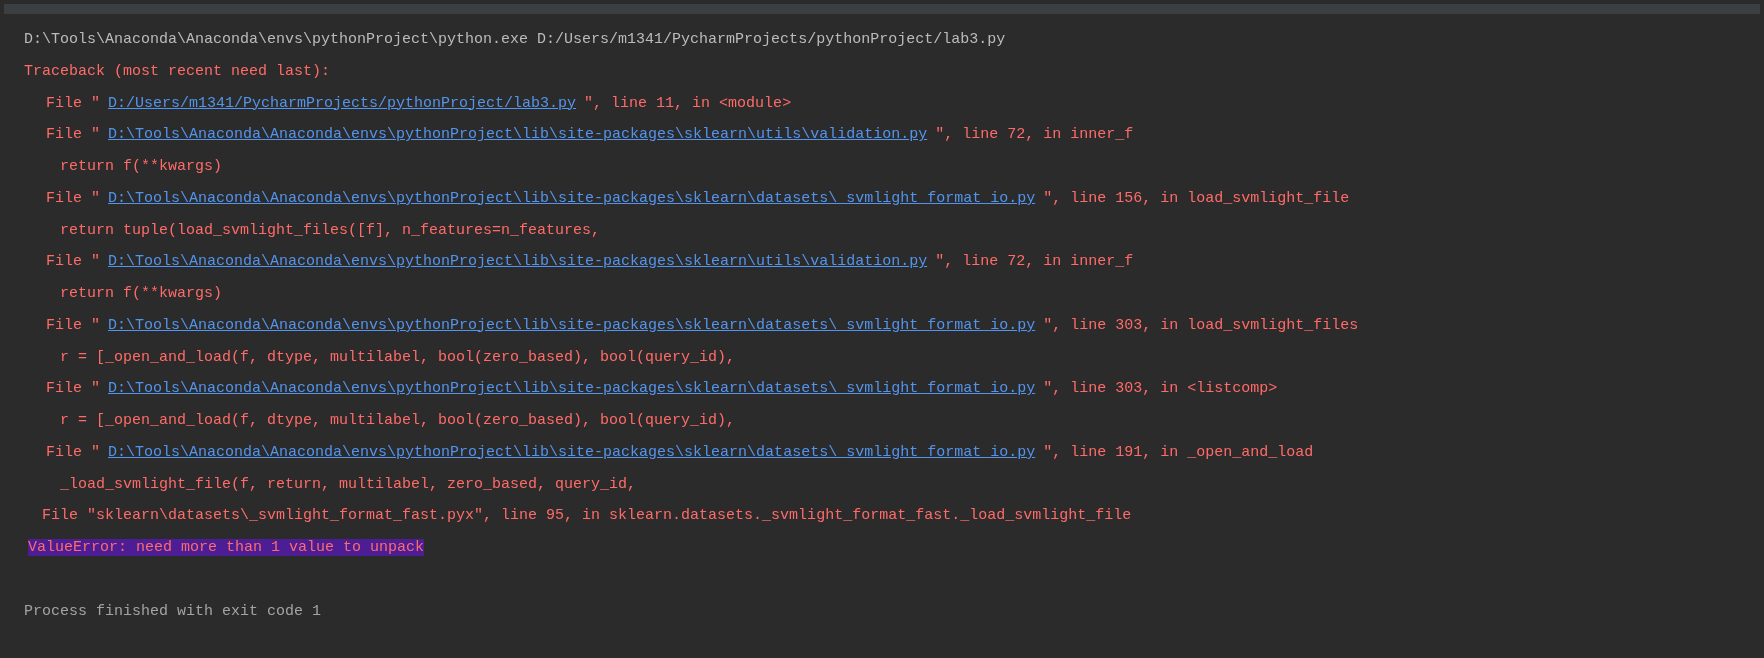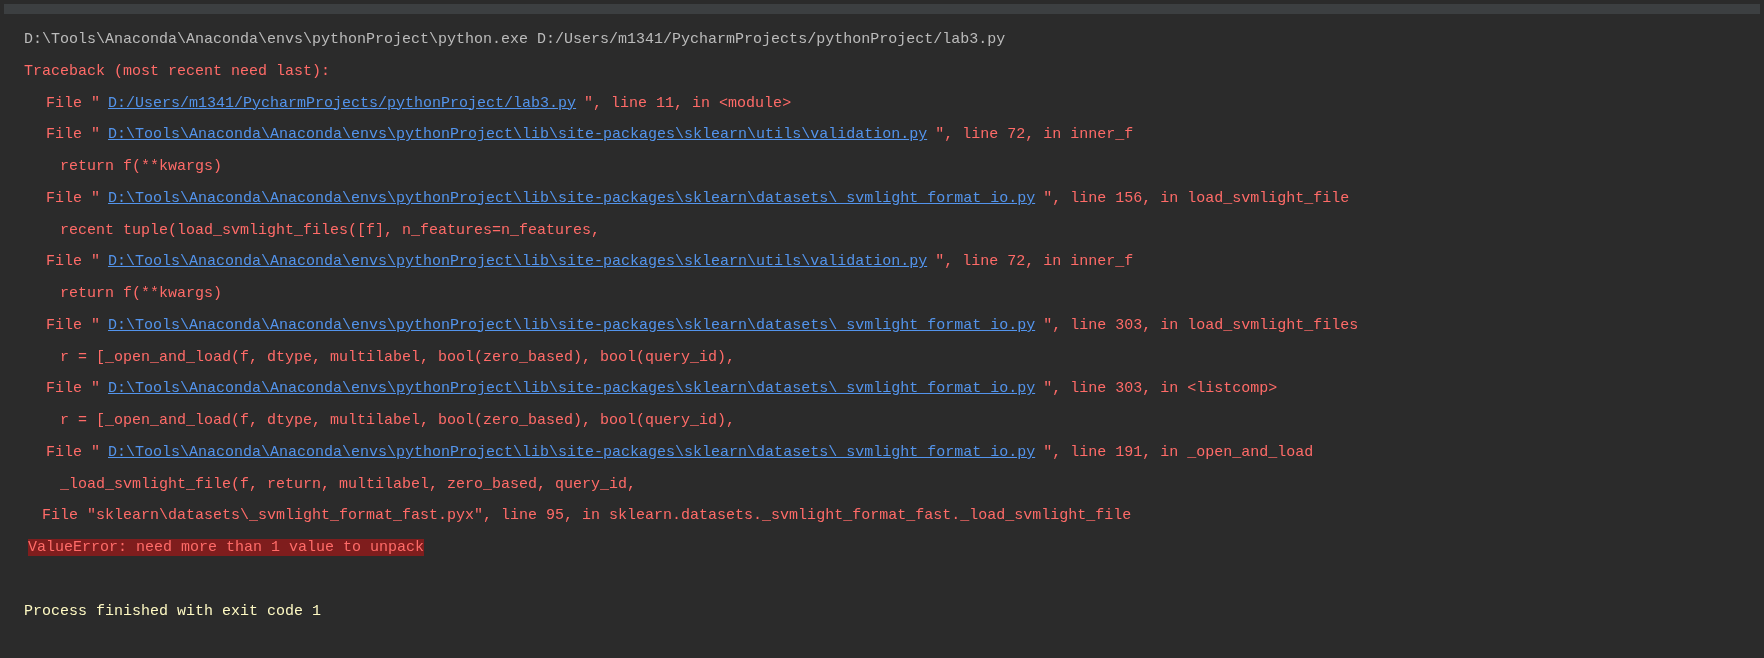--- a/index.html
+++ b/index.html
@@ -49,26 +49,26 @@
   .line-info {
     color: #ff6b68;
   }
   .code-line {
     color: #ff6b68;
   }
   .error-line {
     color: #ff6b68;
   }
   .highlighted {
-    background-color: #7f1d1d;
+    background-color: #4c1d95;
     color: #ff6b68;
     display: inline;
   }
   .exit-code {
-    color: #fef9c3;
+    color: #a3a3a3;
   }
   .indent-1 {
     padding-left: 18px;
   }
   .indent-2 {
     padding-left: 36px;
   }
   .blank {
     height: 1.85em;
   }
@@ -89,21 +89,21 @@
   </span>
 
   <span class="line indent-1">
     <span class="file-word">File "</span><span class="file-link">D:\Tools\Anaconda\Anaconda\envs\pythonProject\lib\site-packages\sklearn\utils\validation.py</span><span class="line-info">", line 72, in inner_f</span>
   </span>
   <span class="line indent-2 code-line">return f(**kwargs)</span>
 
   <span class="line indent-1">
     <span class="file-word">File "</span><span class="file-link">D:\Tools\Anaconda\Anaconda\envs\pythonProject\lib\site-packages\sklearn\datasets\_svmlight_format_io.py</span><span class="line-info">", line 156, in load_svmlight_file</span>
   </span>
-  <span class="line indent-2 code-line">recent tuple(load_svmlight_files([f], n_features=n_features,</span>
+  <span class="line indent-2 code-line">return tuple(load_svmlight_files([f], n_features=n_features,</span>
 
   <span class="line indent-1">
     <span class="file-word">File "</span><span class="file-link">D:\Tools\Anaconda\Anaconda\envs\pythonProject\lib\site-packages\sklearn\utils\validation.py</span><span class="line-info">", line 72, in inner_f</span>
   </span>
   <span class="line indent-2 code-line">return f(**kwargs)</span>
 
   <span class="line indent-1">
     <span class="file-word">File "</span><span class="file-link">D:\Tools\Anaconda\Anaconda\envs\pythonProject\lib\site-packages\sklearn\datasets\_svmlight_format_io.py</span><span class="line-info">", line 303, in load_svmlight_files</span>
   </span>
   <span class="line indent-2 code-line">r = [_open_and_load(f, dtype, multilabel, bool(zero_based), bool(query_id),</span>

